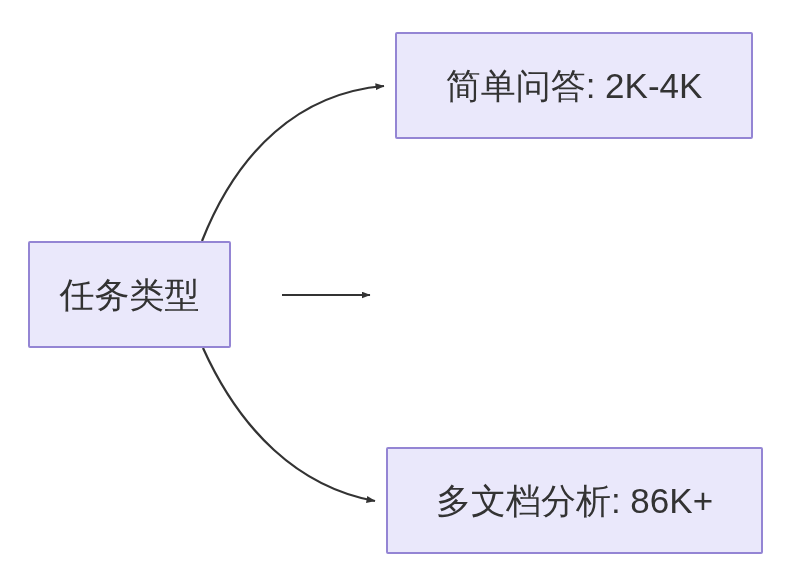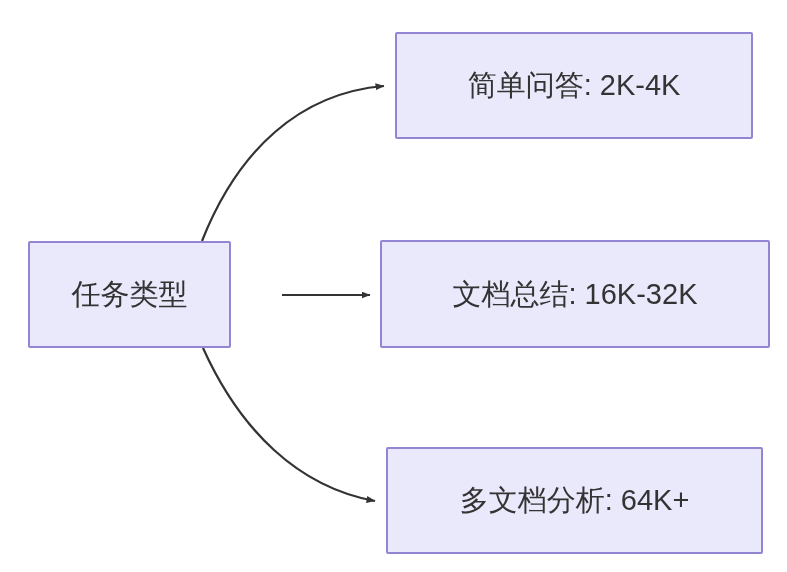--- a/index.html
+++ b/index.html
@@ -34,21 +34,21 @@
     box-sizing: border-box;
     background: #eae8fb;
     border: 2px solid #9485d4;
     border-radius: 2px;
     display: flex;
     align-items: center;
     justify-content: center;
   }
   .node-label {
     color: #333333;
-    font-size: 29px;
+    font-size: 35px;
     line-height: 1.2;
     white-space: nowrap;
     letter-spacing: 0px;
   }
   #node-root {
     left: 28px;
     top: 241px;
     width: 203px;
     height: 107px;
   }
@@ -91,21 +91,18 @@
   </svg>
 
   <div class="node" id="node-root">
     <span class="node-label">任务类型</span>
   </div>
 
   <div class="node" id="node-simple-qa">
     <span class="node-label">简单问答: 2K-4K</span>
   </div>
 
-  <div class="node" id="node-doc-summary">
-    <span class="node-label">文档总结: 16K-32K</span>
-  </div>
 
   <div class="node" id="node-multi-doc">
-    <span class="node-label">多文档分析: 64K+</span>
+    <span class="node-label">多文档分析: 86K+</span>
   </div>
 
 </div>
 
 </body></html>

